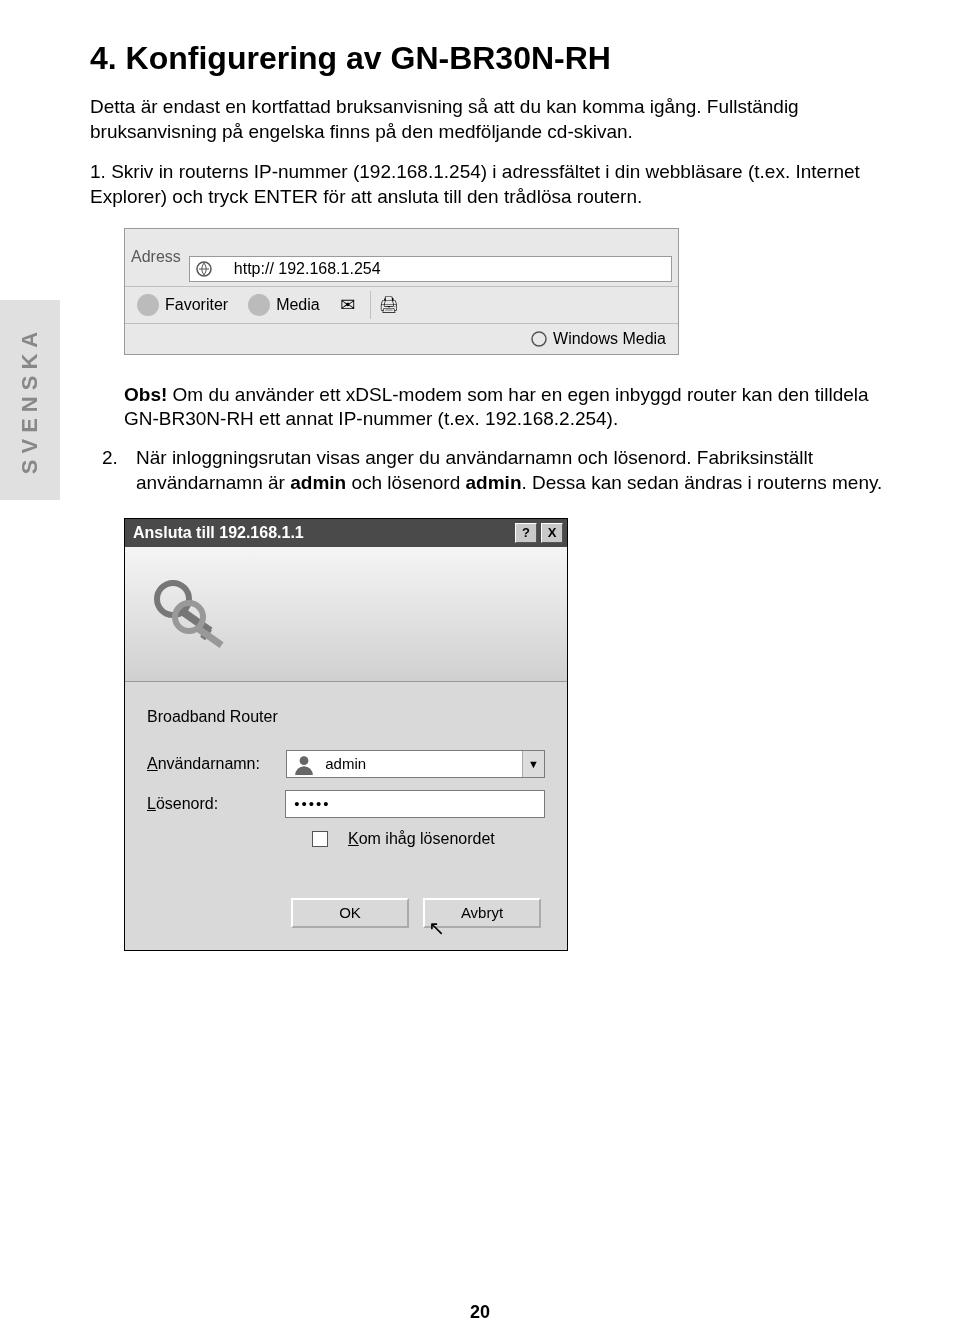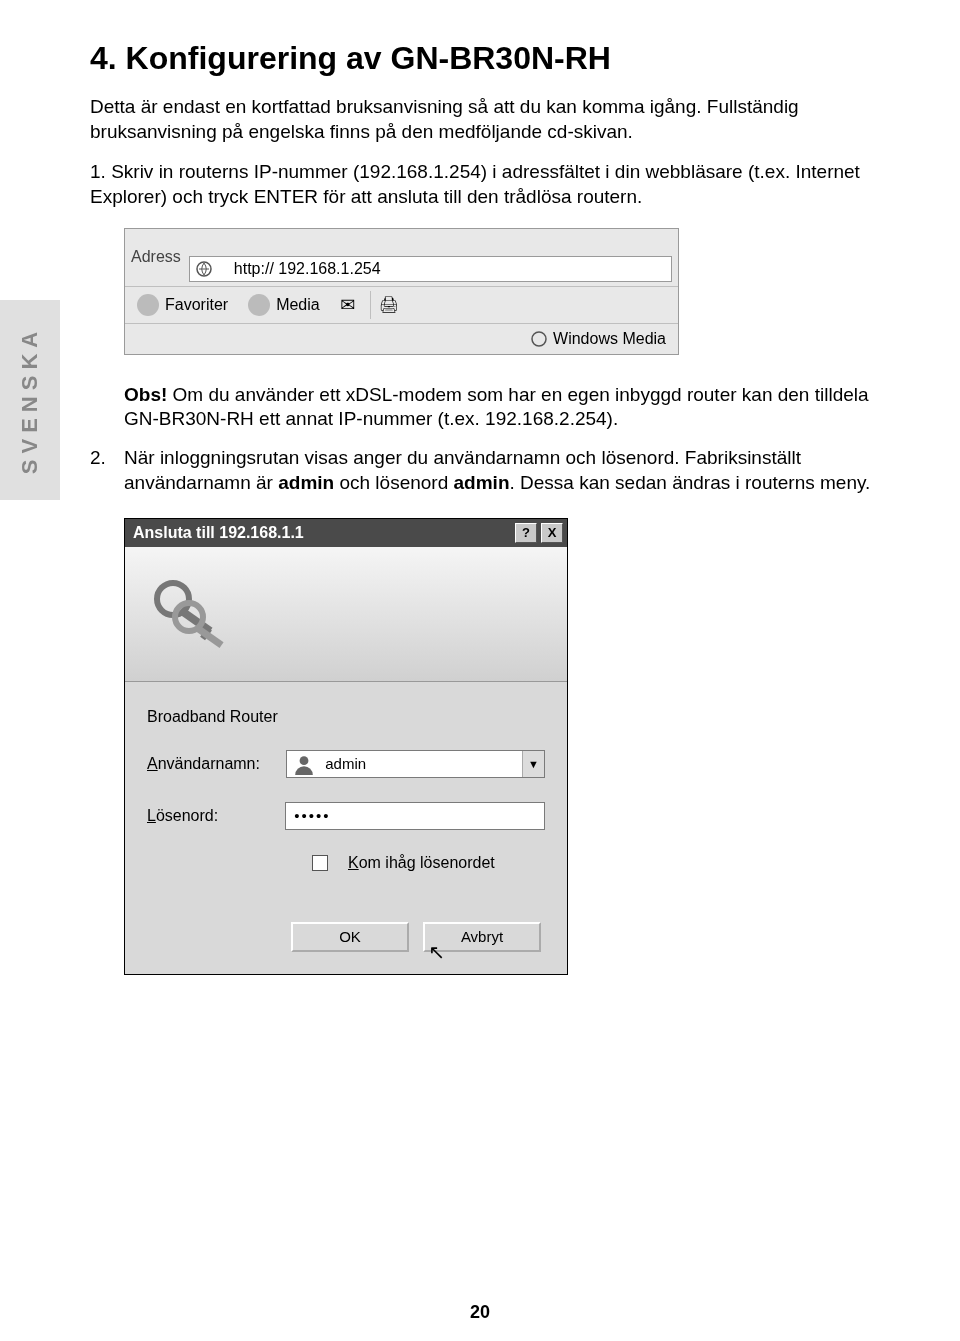--- a/index.html
+++ b/index.html
@@ -59,21 +59,21 @@
     filter: grayscale(100%);
   }
   .tb-row {
     display: flex;
     align-items: center;
     border-bottom: 1px solid #bfbfbf;
     padding: 4px 6px;
     gap: 8px;
   }
   .tb-row:last-child { border-bottom: none; justify-content: flex-end; }
-  .lbl { font-size: 16px; color: #6d28d9; }
+  .lbl { font-size: 16px; color: #c2410c; }
   .addr-box {
     flex: 1;
     display: flex;
     align-items: center;
     gap: 22px;
     background: #fff;
     border: 1px solid #9a9a9a;
     padding: 3px 6px;
     font-size: 16px;
     margin-top: 23px;
@@ -94,21 +94,21 @@
   .obs {
     font-size: 19px;
     line-height: 1.3;
     margin-left: 34px;
     margin-bottom: 14px;
   }
   .obs .bold { font-weight: bold; }
   .step2 {
     font-size: 19px;
     line-height: 1.3;
-    margin-left: 0px;
+    margin-left: 12px;
     margin-bottom: 22px;
   }
   .step2 .num { display: inline-block; width: 34px; vertical-align: top; }
   .step2-body { display: inline-block; width: calc(100% - 40px); vertical-align: top; }
 
   .dialog {
     width: 444px;
     margin-left: 34px;
     border: 1px solid #000;
     background: #d9d9d9;
@@ -143,21 +143,21 @@
   .keys-icon {
     width: 90px; height: 90px;
   }
   .dlg-body {
     padding: 26px 22px 22px 22px;
     font-size: 16px;
     border-radius: 9px;
   }
   .dlg-sub { margin-bottom: 24px; }
   .form-row {
-    display:flex; align-items:center; margin-bottom: 24px; gap: 10px;
+    display:flex; align-items:center; margin-bottom: 12px; gap: 10px;
   }
   .form-lbl { width: 155px; }
   .combo {
     width: 310px;
     display:flex; align-items:center;
     background:#fff;
     border:1px solid #7a7a7a;
     height: 28px;
     position:relative;
   }

